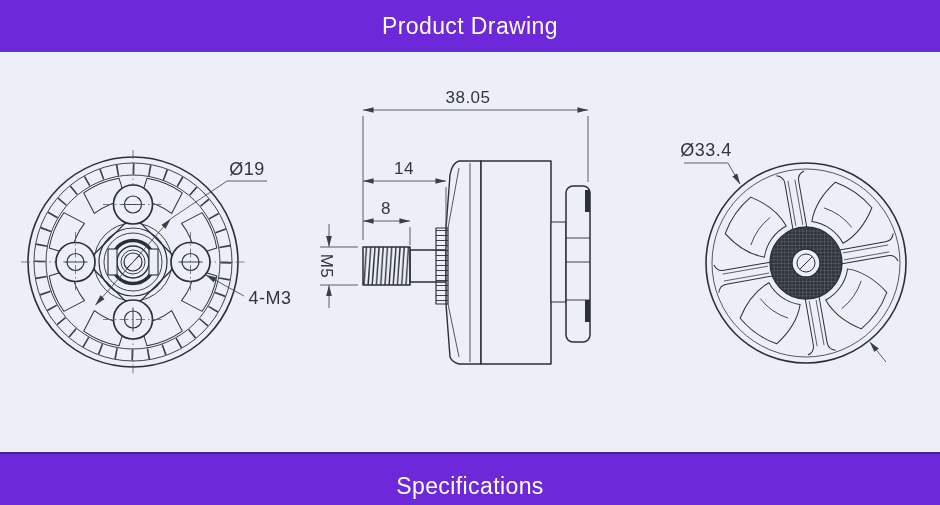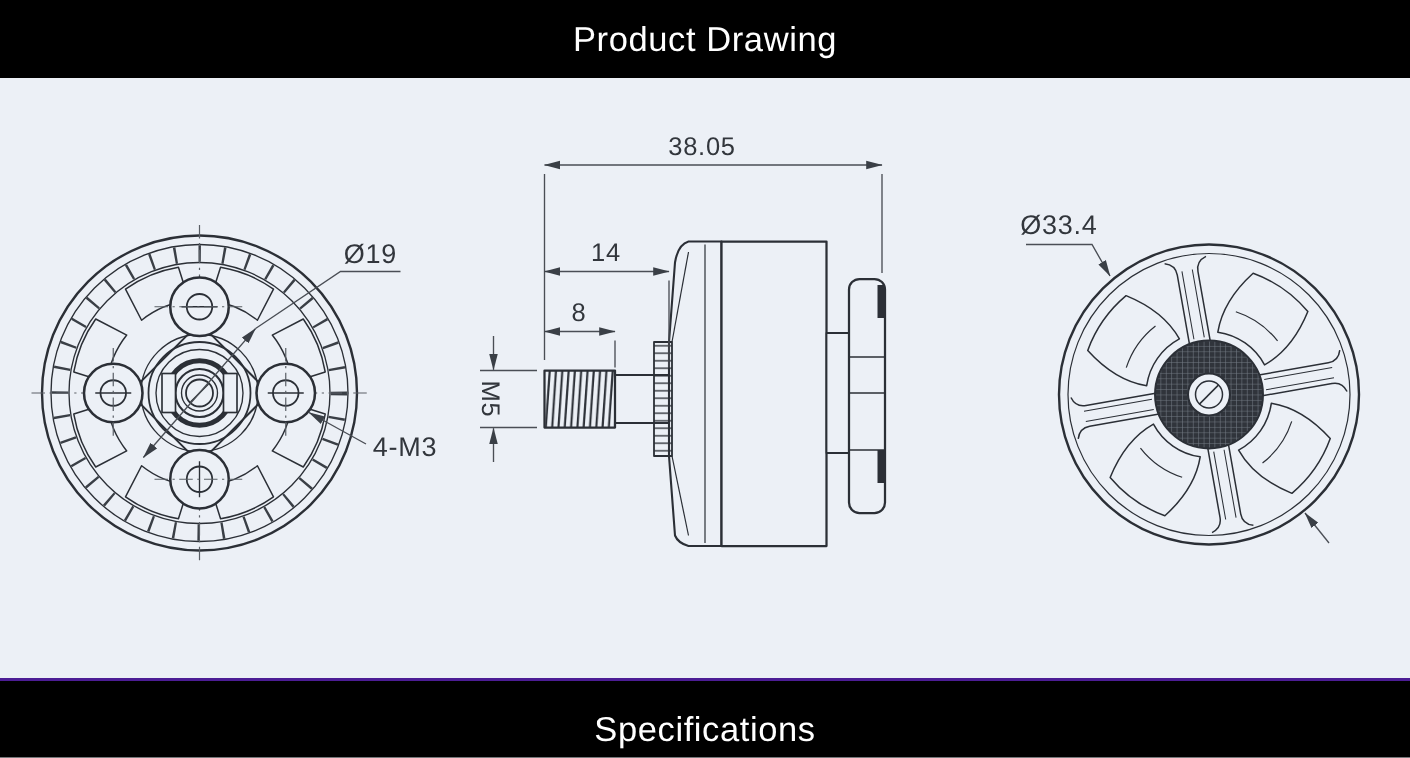--- a/index.html
+++ b/index.html
@@ -3,21 +3,21 @@
 <meta charset="utf-8">
 <style>
   html,body{margin:0;padding:0;}
   body{
     width:940px;height:505px;position:relative;overflow:hidden;
     background:#ECF0F6;
     font-family:"Liberation Sans",sans-serif;
   }
   .bar{
     position:absolute;left:0;width:940px;
-    background:#000000;color:#FFFFFF;
+    background:#6d28d9;color:#FFFFFF;
     display:flex;align-items:center;justify-content:center;
     font-size:23px;letter-spacing:0.4px;
   }
   .bar.header{top:0;height:52px;}
   .bar.footer{top:452px;height:67px;border-top:2px solid #4c1d95;box-sizing:border-box;}
   .canvas-wrap{position:absolute;top:52px;left:0;width:940px;height:400px;}
   svg text{
     font-family:"Liberation Sans",sans-serif;
     fill:#32363C;font-size:18px;letter-spacing:0.5px;
   }

